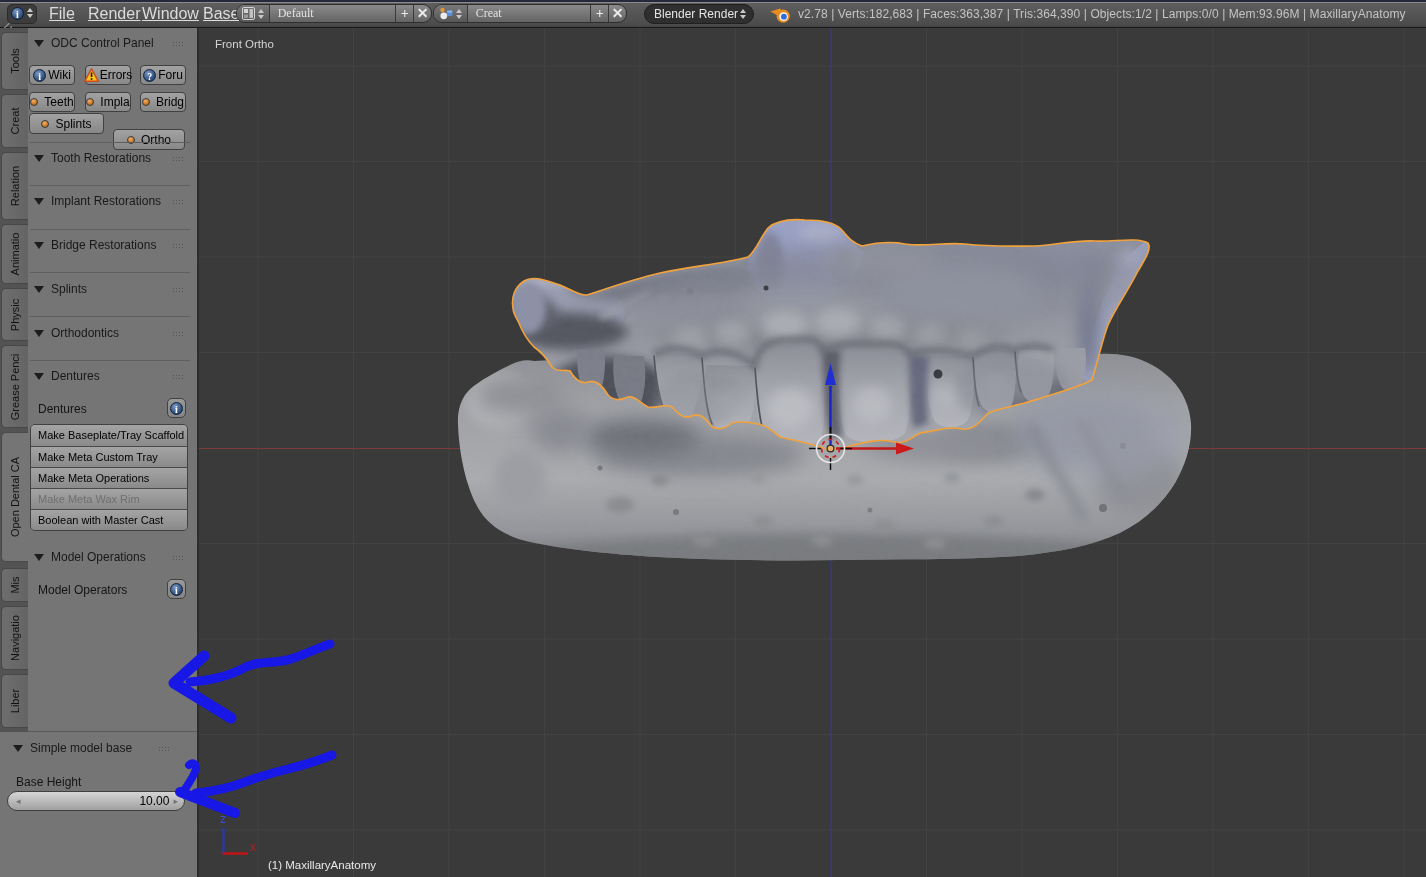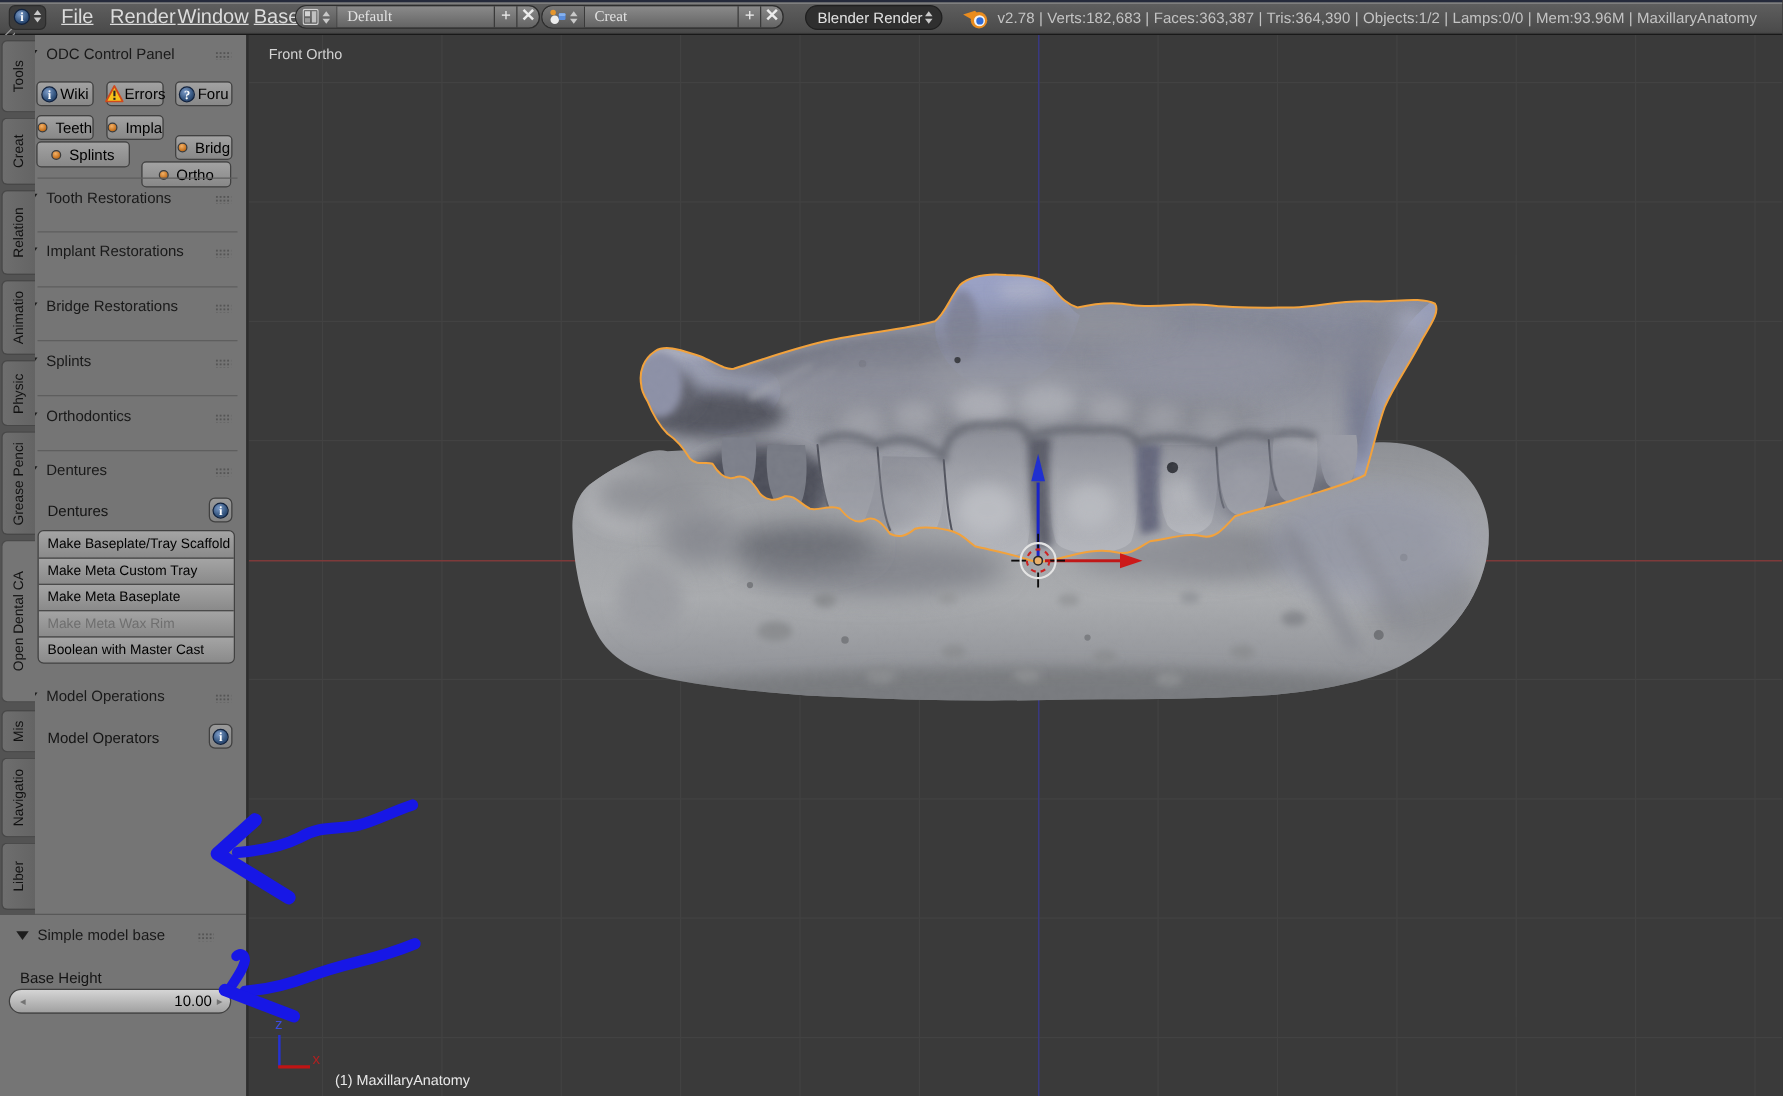--- a/index.html
+++ b/index.html
@@ -37,21 +37,21 @@
   
   #shelf { position:absolute; left:0; top:28px; width:197px; height:849px; background:#757575; }
   #tabstrip { position:absolute; left:0; top:28px; width:28px; height:704px; background:#535353; }
   .vtab { position:absolute; left:1px; width:27px; background:linear-gradient(90deg,#6e6e6e,#646464);
     border:1px solid #474747; border-right:none; border-radius:5px 0 0 5px; }
   .vtab span { position:absolute; left:50%; top:50%; transform:translate(-50%,-50%) rotate(-90deg);
     white-space:nowrap; font-size:11px; color:#111; }
   .vtab.active { background:#757575; border-color:#4a4a4a; }
   #vpedge { position:absolute; left:197px; top:28px; width:2px; height:849px; background:#2d2d2d; }
 
-  .phead { position:absolute; left:20px; font-size:12px; color:#191919; }
+  .phead { position:absolute; left:34px; font-size:12px; color:#191919; }
   .phead .tri { display:inline-block; width:0; height:0; border-left:5px solid transparent;
     border-right:5px solid transparent; border-top:7px solid #1d1d1d; margin-right:7px; }
   .dots { position:absolute; width:13px; height:7px;
     background-image:radial-gradient(circle, #555 34%, rgba(0,0,0,0) 40%);
     background-size:3px 3px; }
   .sep { position:absolute; left:30px; width:160px; height:1px; background:#5e5e5e; }
 
   .btn { position:absolute; background:linear-gradient(#a2a2a2,#888888); border:1px solid #414141;
     border-radius:4px; font-size:12px; color:#000; display:flex; align-items:center; justify-content:center; }
   .stack { position:absolute; left:30px; width:158px; border:1px solid #414141; border-radius:5px; overflow:hidden; }
@@ -156,21 +156,21 @@
     <div class="btn" style="left:29px; top:37px; width:46px; height:20px;"><span class="ico ico-i">i</span>Wiki</div>
     <div class="btn" style="left:85px; top:37px; width:46px; height:20px;"><span class="ico-warn"><svg width="15" height="14" viewBox="0 0 15 14">
             <path d="M7.5 0.8 L14.2 13.2 L0.8 13.2 Z" fill="#f8c21a" stroke="#cf4a1d" stroke-width="1.4" stroke-linejoin="round"></path>
             <rect x="6.7" y="4.5" width="1.7" height="4.5" fill="#222"></rect>
             <rect x="6.7" y="10.2" width="1.7" height="1.7" fill="#222"></rect>
           </svg></span>Errors</div>
     <div class="btn" style="left:140px; top:37px; width:46px; height:20px;"><span class="ico ico-i">?</span>Foru</div>
 
     <div class="btn" style="left:29px; top:64px; width:46px; height:20px;"><span class="radio"></span>Teeth</div>
     <div class="btn" style="left:85px; top:64px; width:46px; height:20px;"><span class="radio"></span>Impla</div>
-    <div class="btn" style="left:140px; top:64px; width:46px; height:20px;margin-top:16px;"><span class="radio"></span>Bridg</div>
+    <div class="btn" style="left:140px; top:64px; width:46px; height:20px;"><span class="radio"></span>Bridg</div>
 
     <div class="btn" style="left:29px; top:85px; width:75px; height:21px;"><span class="radio"></span>Splints</div>
     <div class="btn" style="left:113px; top:85px; width:72px; height:21px;margin-top:16px;"><span class="radio"></span>Ortho</div>
 
     <div class="sep" style="top:114px"></div>
     <div class="phead" style="top:123px"><span class="tri"></span>Tooth Restorations</div>
     <div class="dots" style="left:172px; top:128px"></div>
     <div class="sep" style="top:157px"></div>
     <div class="phead" style="top:166px"><span class="tri"></span>Implant Restorations</div>
     <div class="dots" style="left:172px; top:171px"></div>
@@ -185,21 +185,21 @@
     <div class="dots" style="left:172px; top:303px"></div>
     <div class="sep" style="top:332px"></div>
     <div class="phead" style="top:341px"><span class="tri"></span>Dentures</div>
     <div class="dots" style="left:172px; top:346px"></div>
 
     <div class="plabel" style="left:38px; top:374px">Dentures</div>
     <div class="infobtn" style="left:167px; top:370px"><span class="ico ico-i" style="margin:2px 0 0 2px">i</span></div>
     <div class="stack" style="top:396px">
       <div class="row">Make Baseplate/Tray Scaffold</div>
       <div class="row">Make Meta Custom Tray</div>
-      <div class="row">Make Meta Baseplate</div>
+      <div class="row">Make Meta Operations</div>
       <div class="row dis">Make Meta Wax Rim</div>
       <div class="row">Boolean with Master Cast</div>
     </div>
 
     <div class="phead" style="top:522px"><span class="tri"></span>Model Operations</div>
     <div class="dots" style="left:172px; top:527px"></div>
     <div class="plabel" style="left:38px; top:555px">Model Operators</div>
     <div class="infobtn" style="left:167px; top:551px"><span class="ico ico-i" style="margin:2px 0 0 2px">i</span></div>
 
     <div style="position:absolute; left:0; top:703px; width:197px; height:1px; background:#585858"></div>

